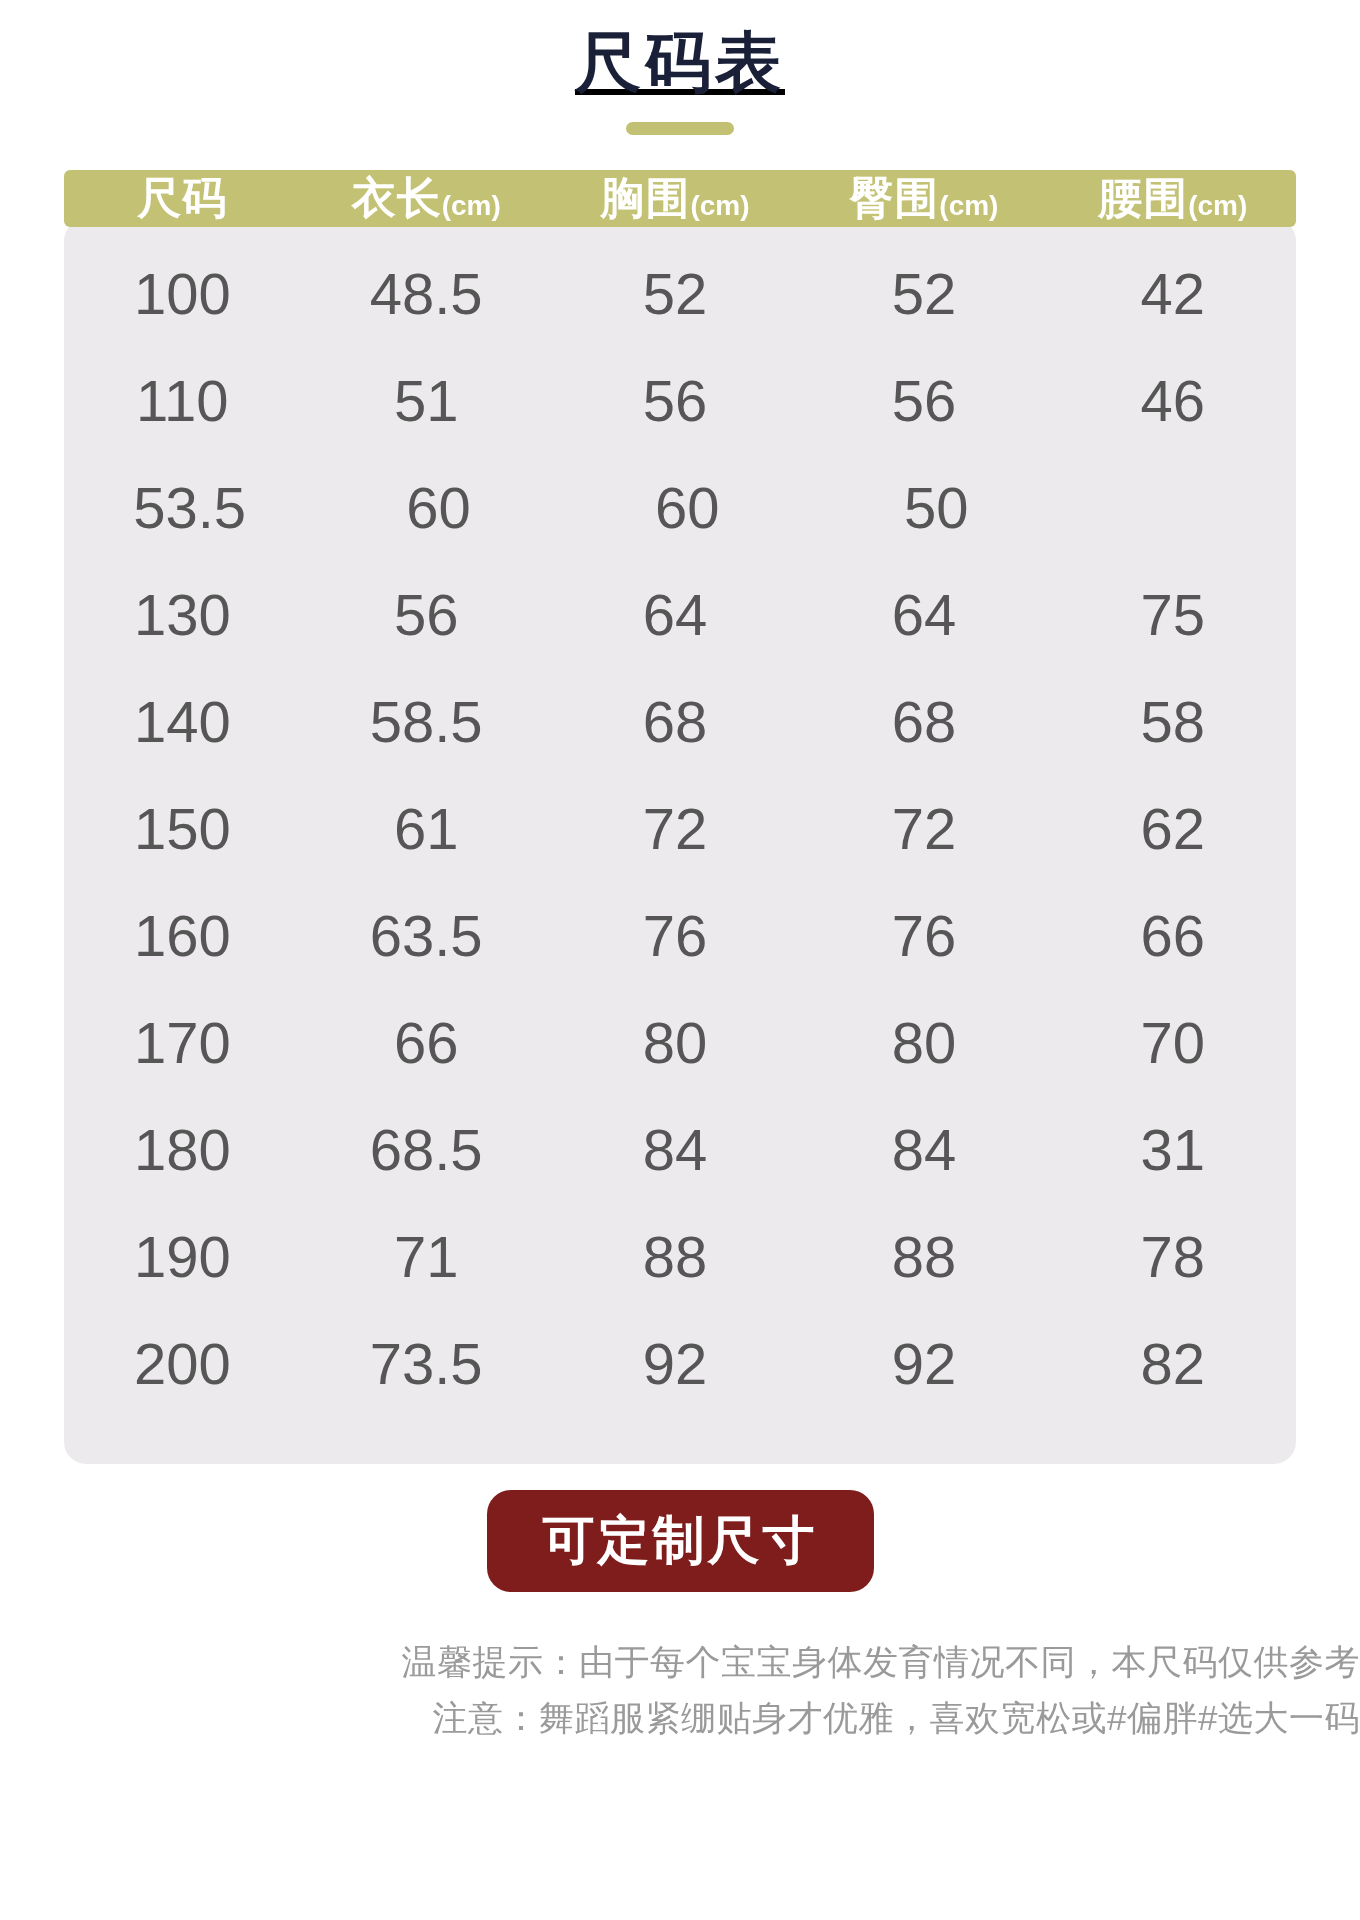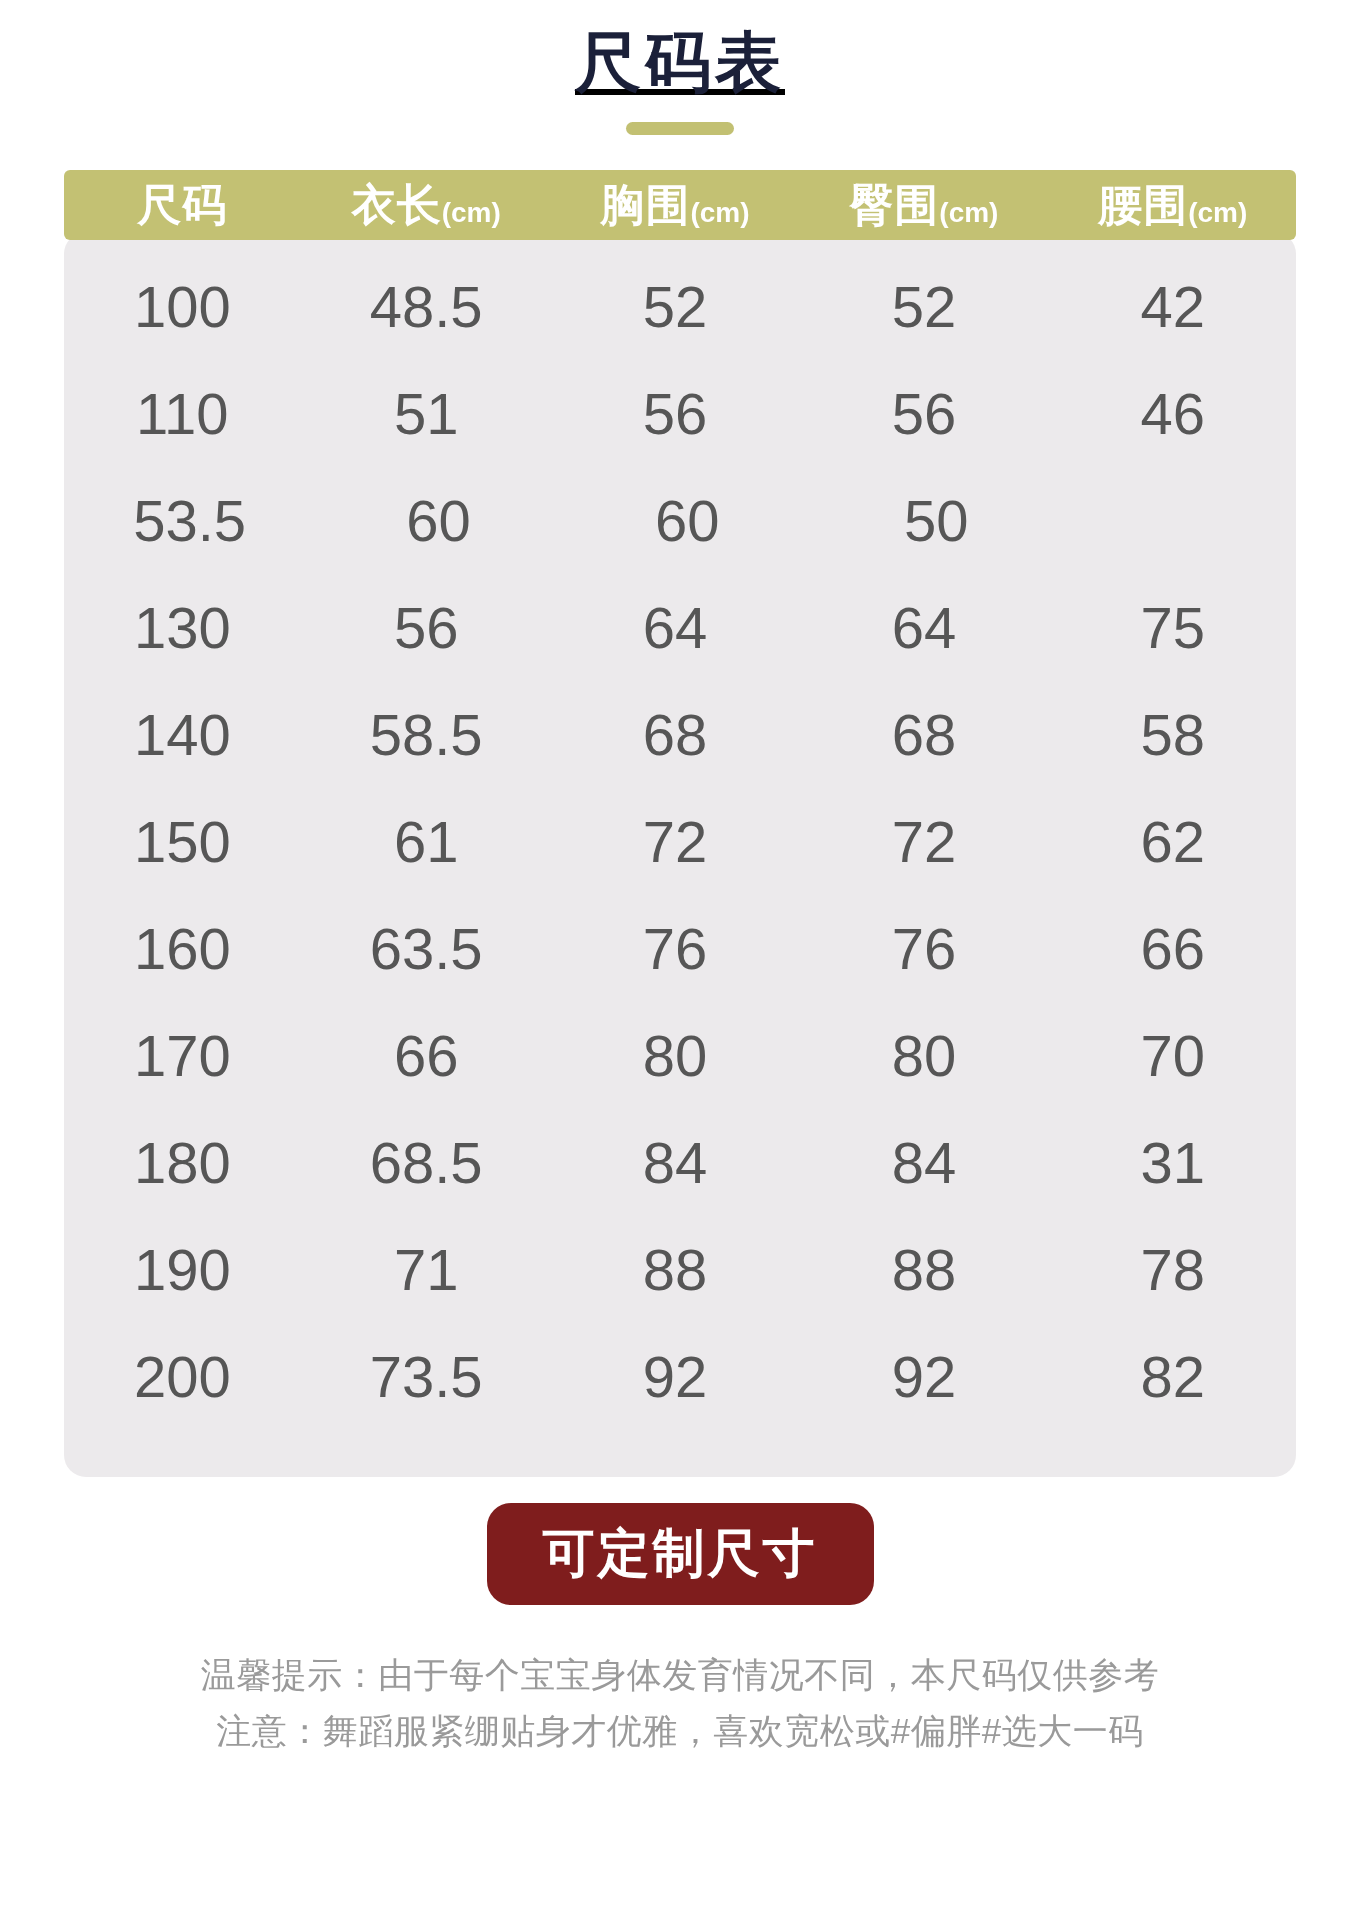--- a/index.html
+++ b/index.html
@@ -45,21 +45,21 @@
   
   .table-wrap {
     position: relative;
     width: 1232px;
     margin: 35px auto 0 auto;
   }
 
   .table-head {
     background: #c3c173;
     border-radius: 6px;
-    height: 70px;
+    height: 57px;
     display: flex;
     align-items: center;
     position: relative;
     z-index: 2;
   }
 
   .table-body {
     background: #eceaec;
     border-radius: 22px;
     margin-top: -8px;
@@ -122,21 +122,21 @@
     font-size: 52px;
     font-weight: bold;
     letter-spacing: 3px;
     padding: 24px 56px 26px 56px;
     line-height: 1;
   }
 
   
   .notes {
     margin-top: 42px;
-    text-align: center;
+    text-align: right;
   }
 
   .note {
     font-size: 35px;
     color: #9a9a9a;
     line-height: 1.62;
     letter-spacing: 0.5px;
   }
 </style>
 </head>

